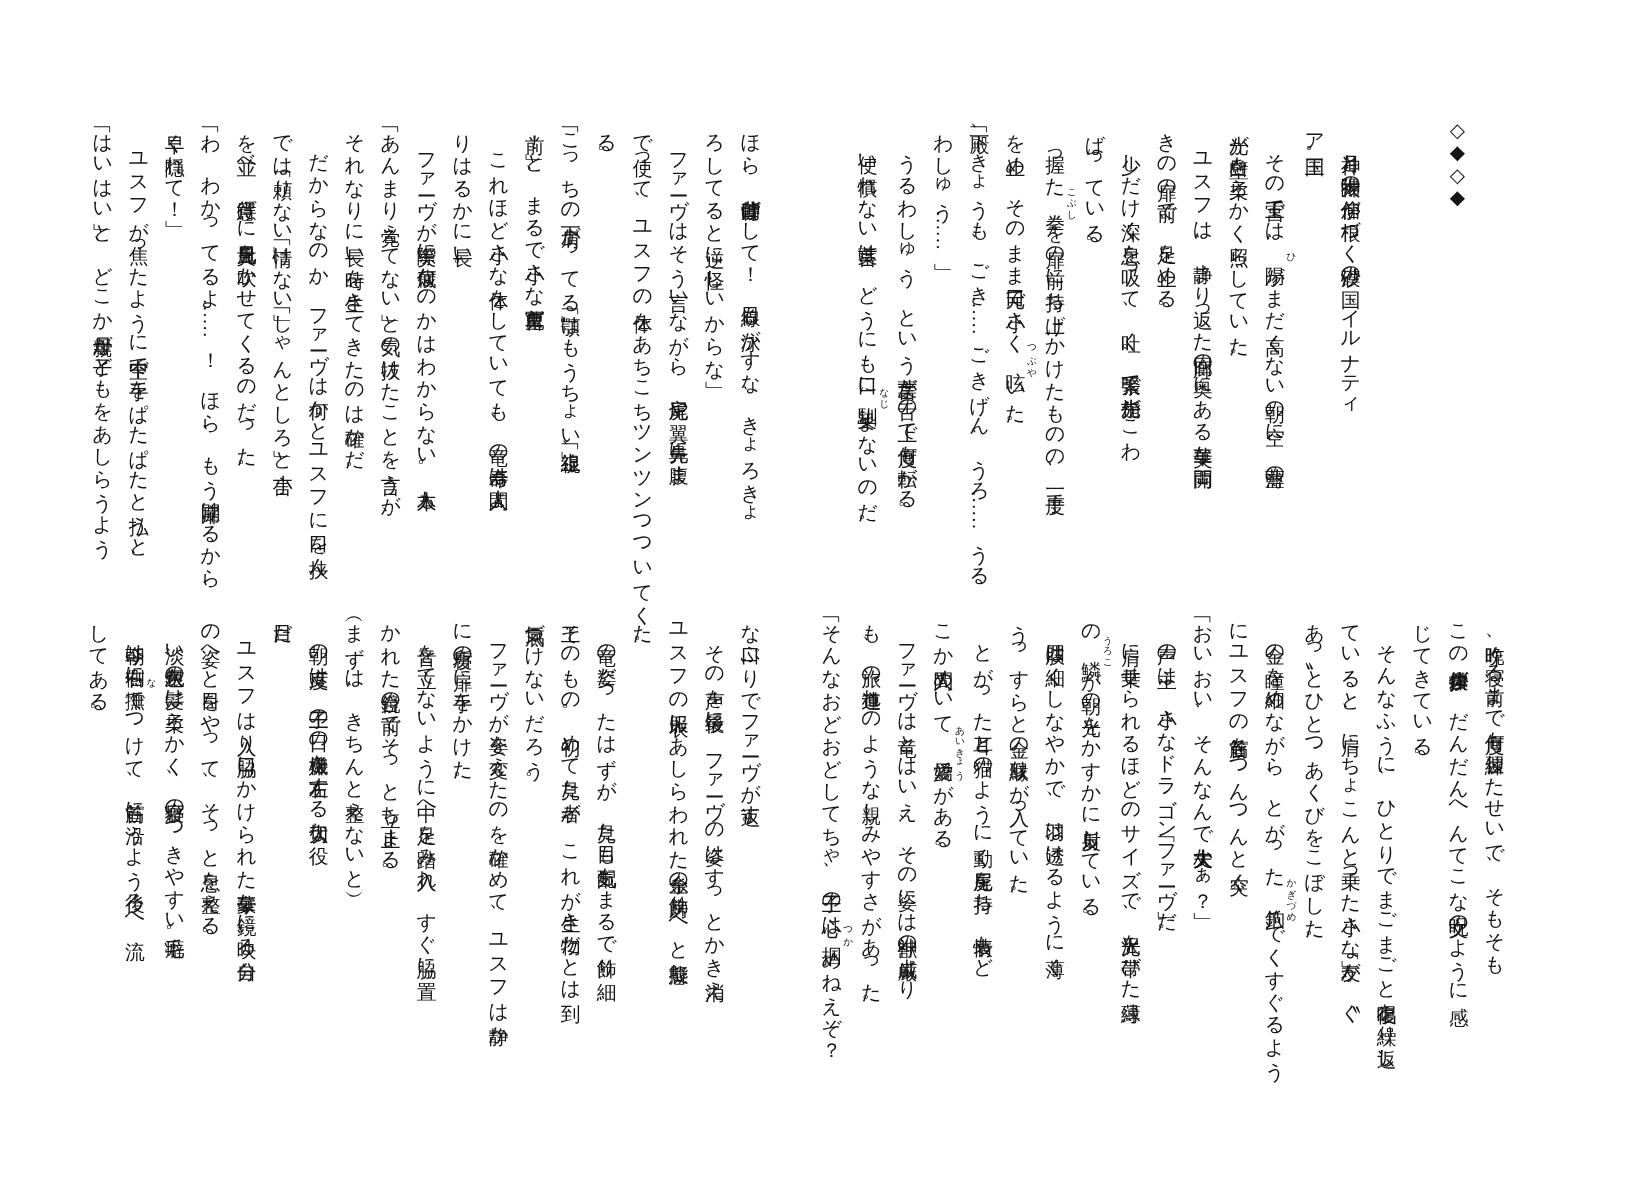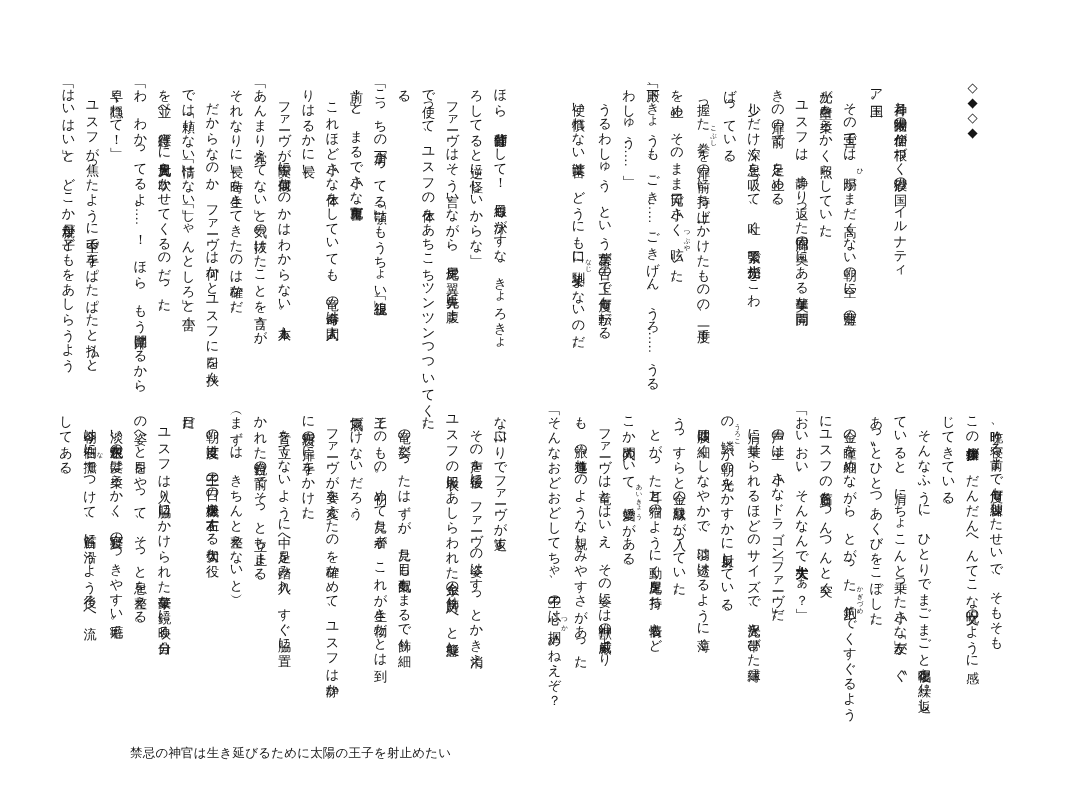--- a/index.html
+++ b/index.html
@@ -148,15 +148,14 @@
         <p>　朝の支度は、王子の一日の機嫌を左右する大切な役</p>
         <p>目だ。</p>
         <p>　ユスフは入り口脇にかけられた豪華な鏡に映る自分</p>
         <p>の姿へと目をやって、そっと息を整える。</p>
         <p>　淡い銀灰色の髪は柔らかく、寝癖のつきやすい癖毛。</p>
         <p>　今朝は右側に<ruby>撫<rt>な</rt></ruby>でつけて、首筋に沿うよう後ろへ流</p>
         <p>してある。</p>
       </div>
   </div>
 
-  <div class="running-title">禁忌の神官は生き延びるために太陽の王子を射止めたい</div>
 
 </div>
 
 </body></html>

